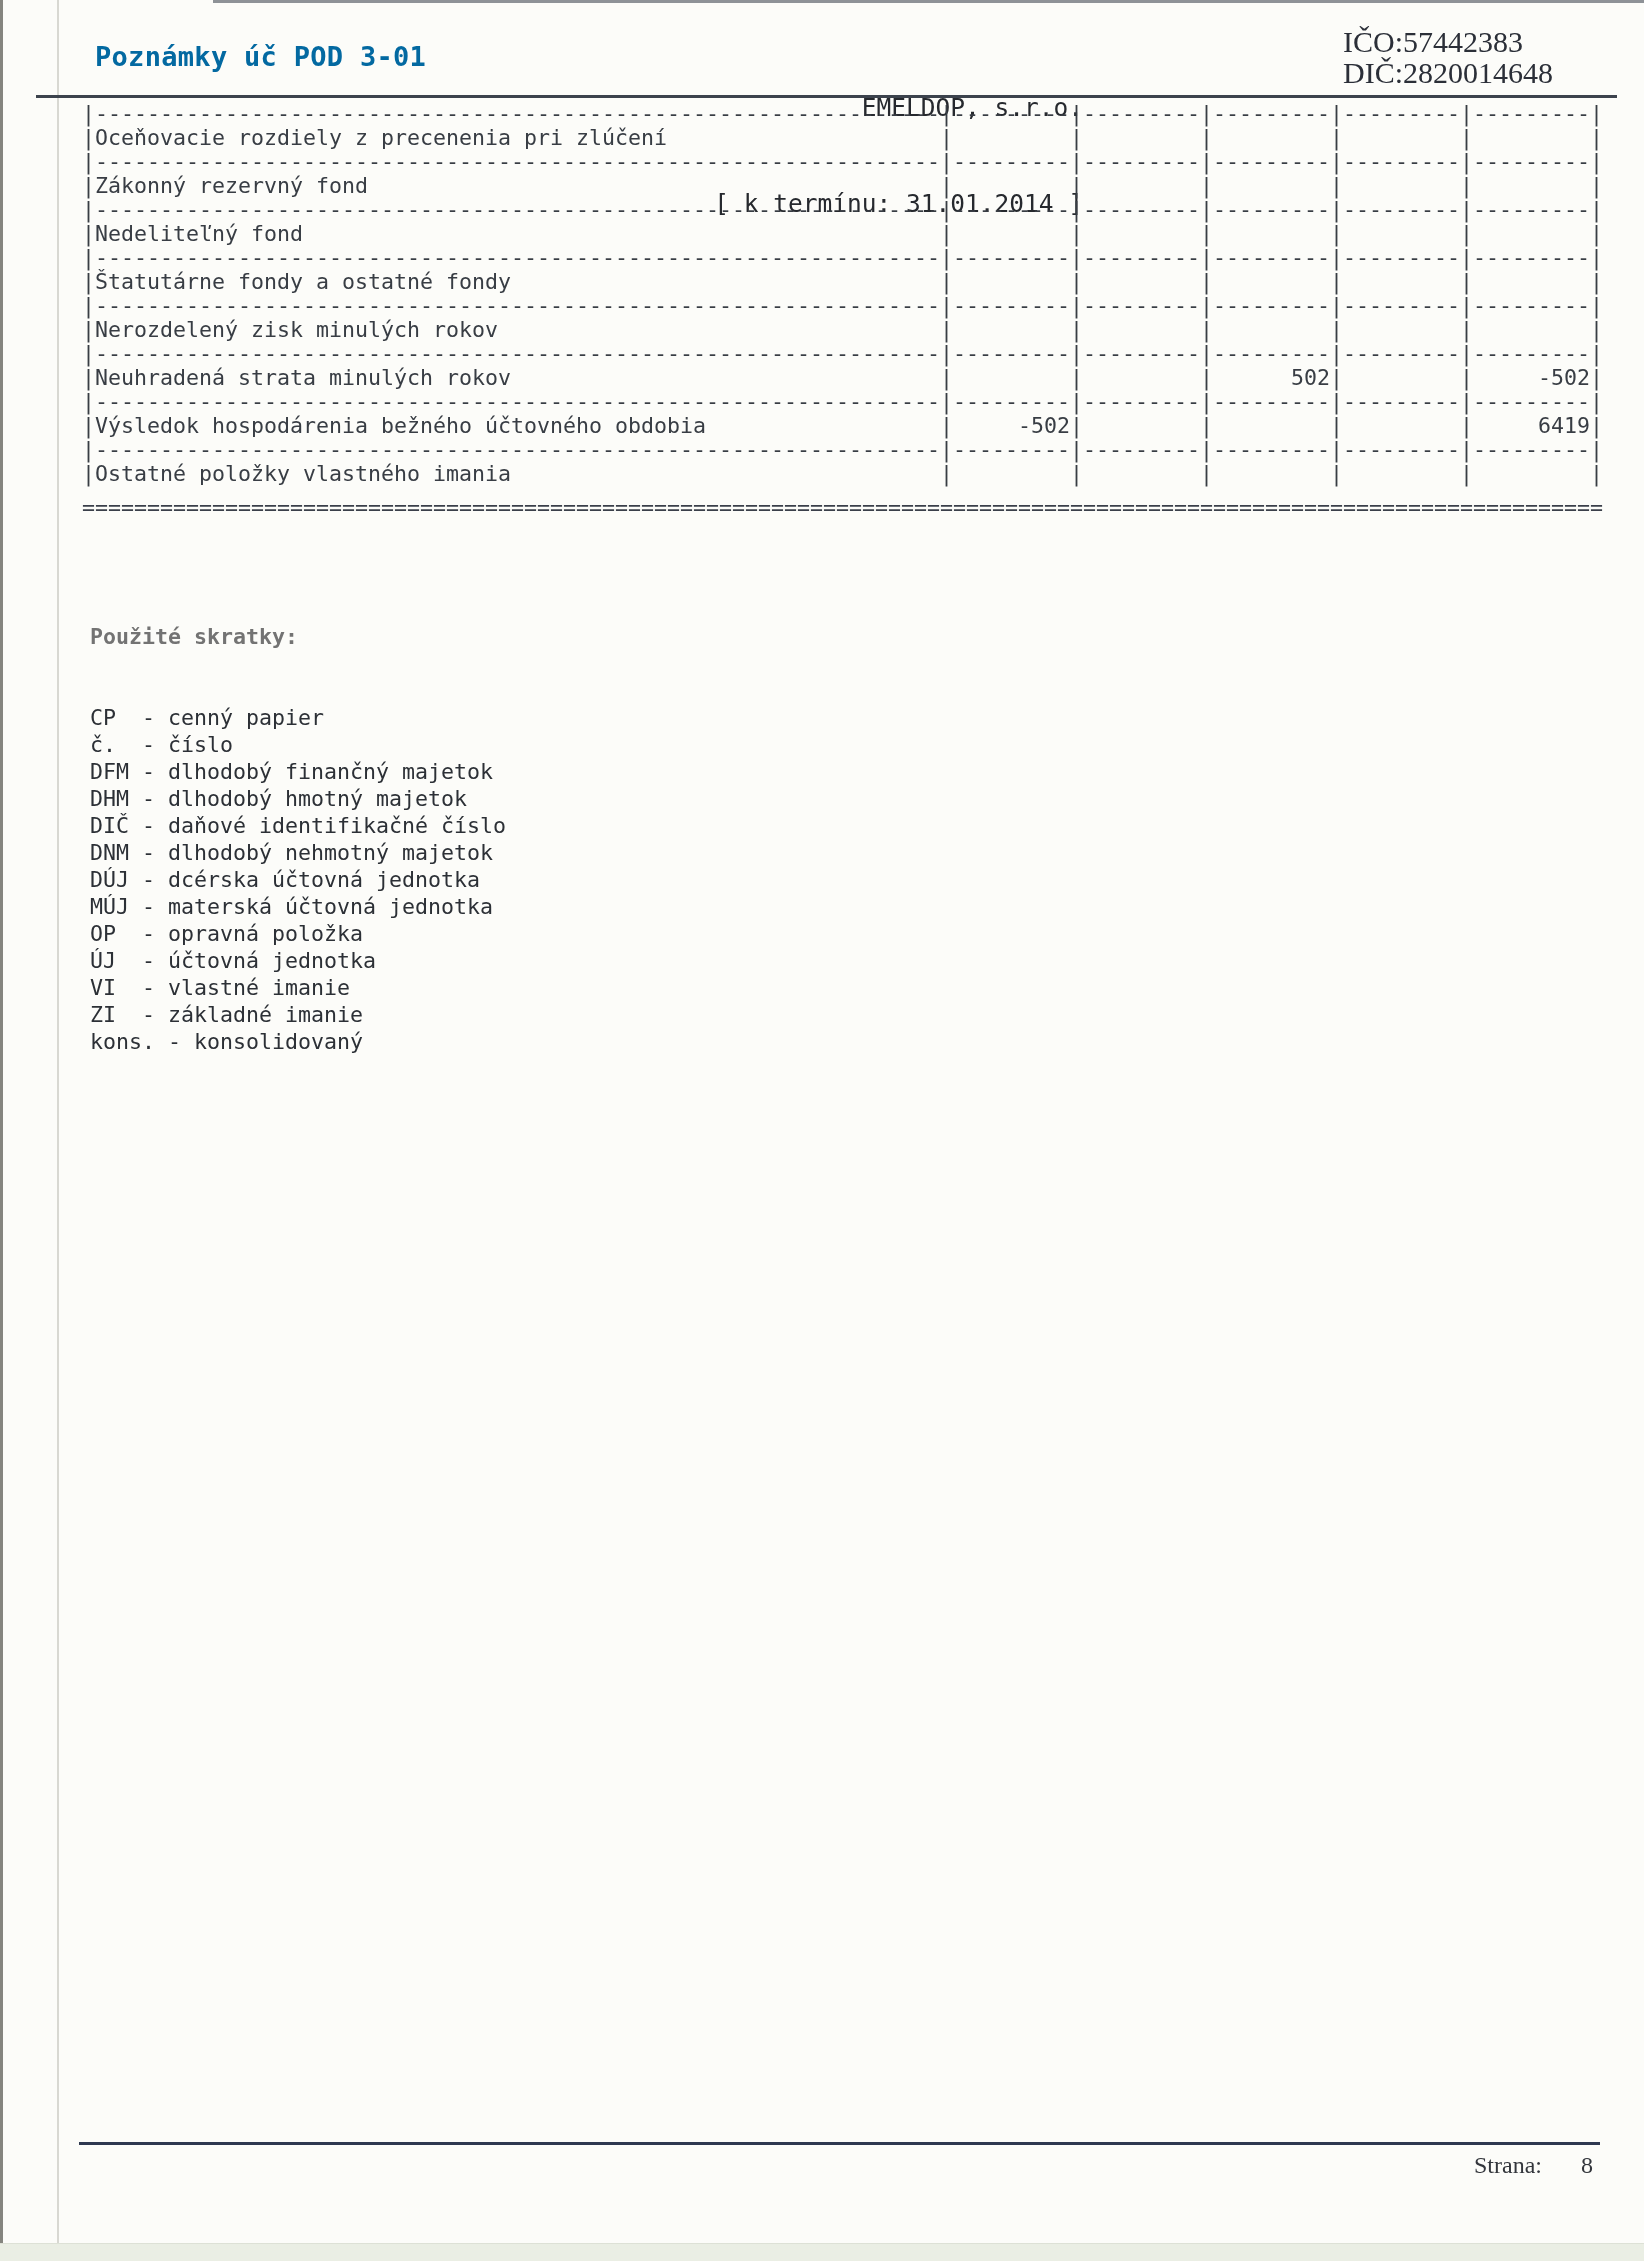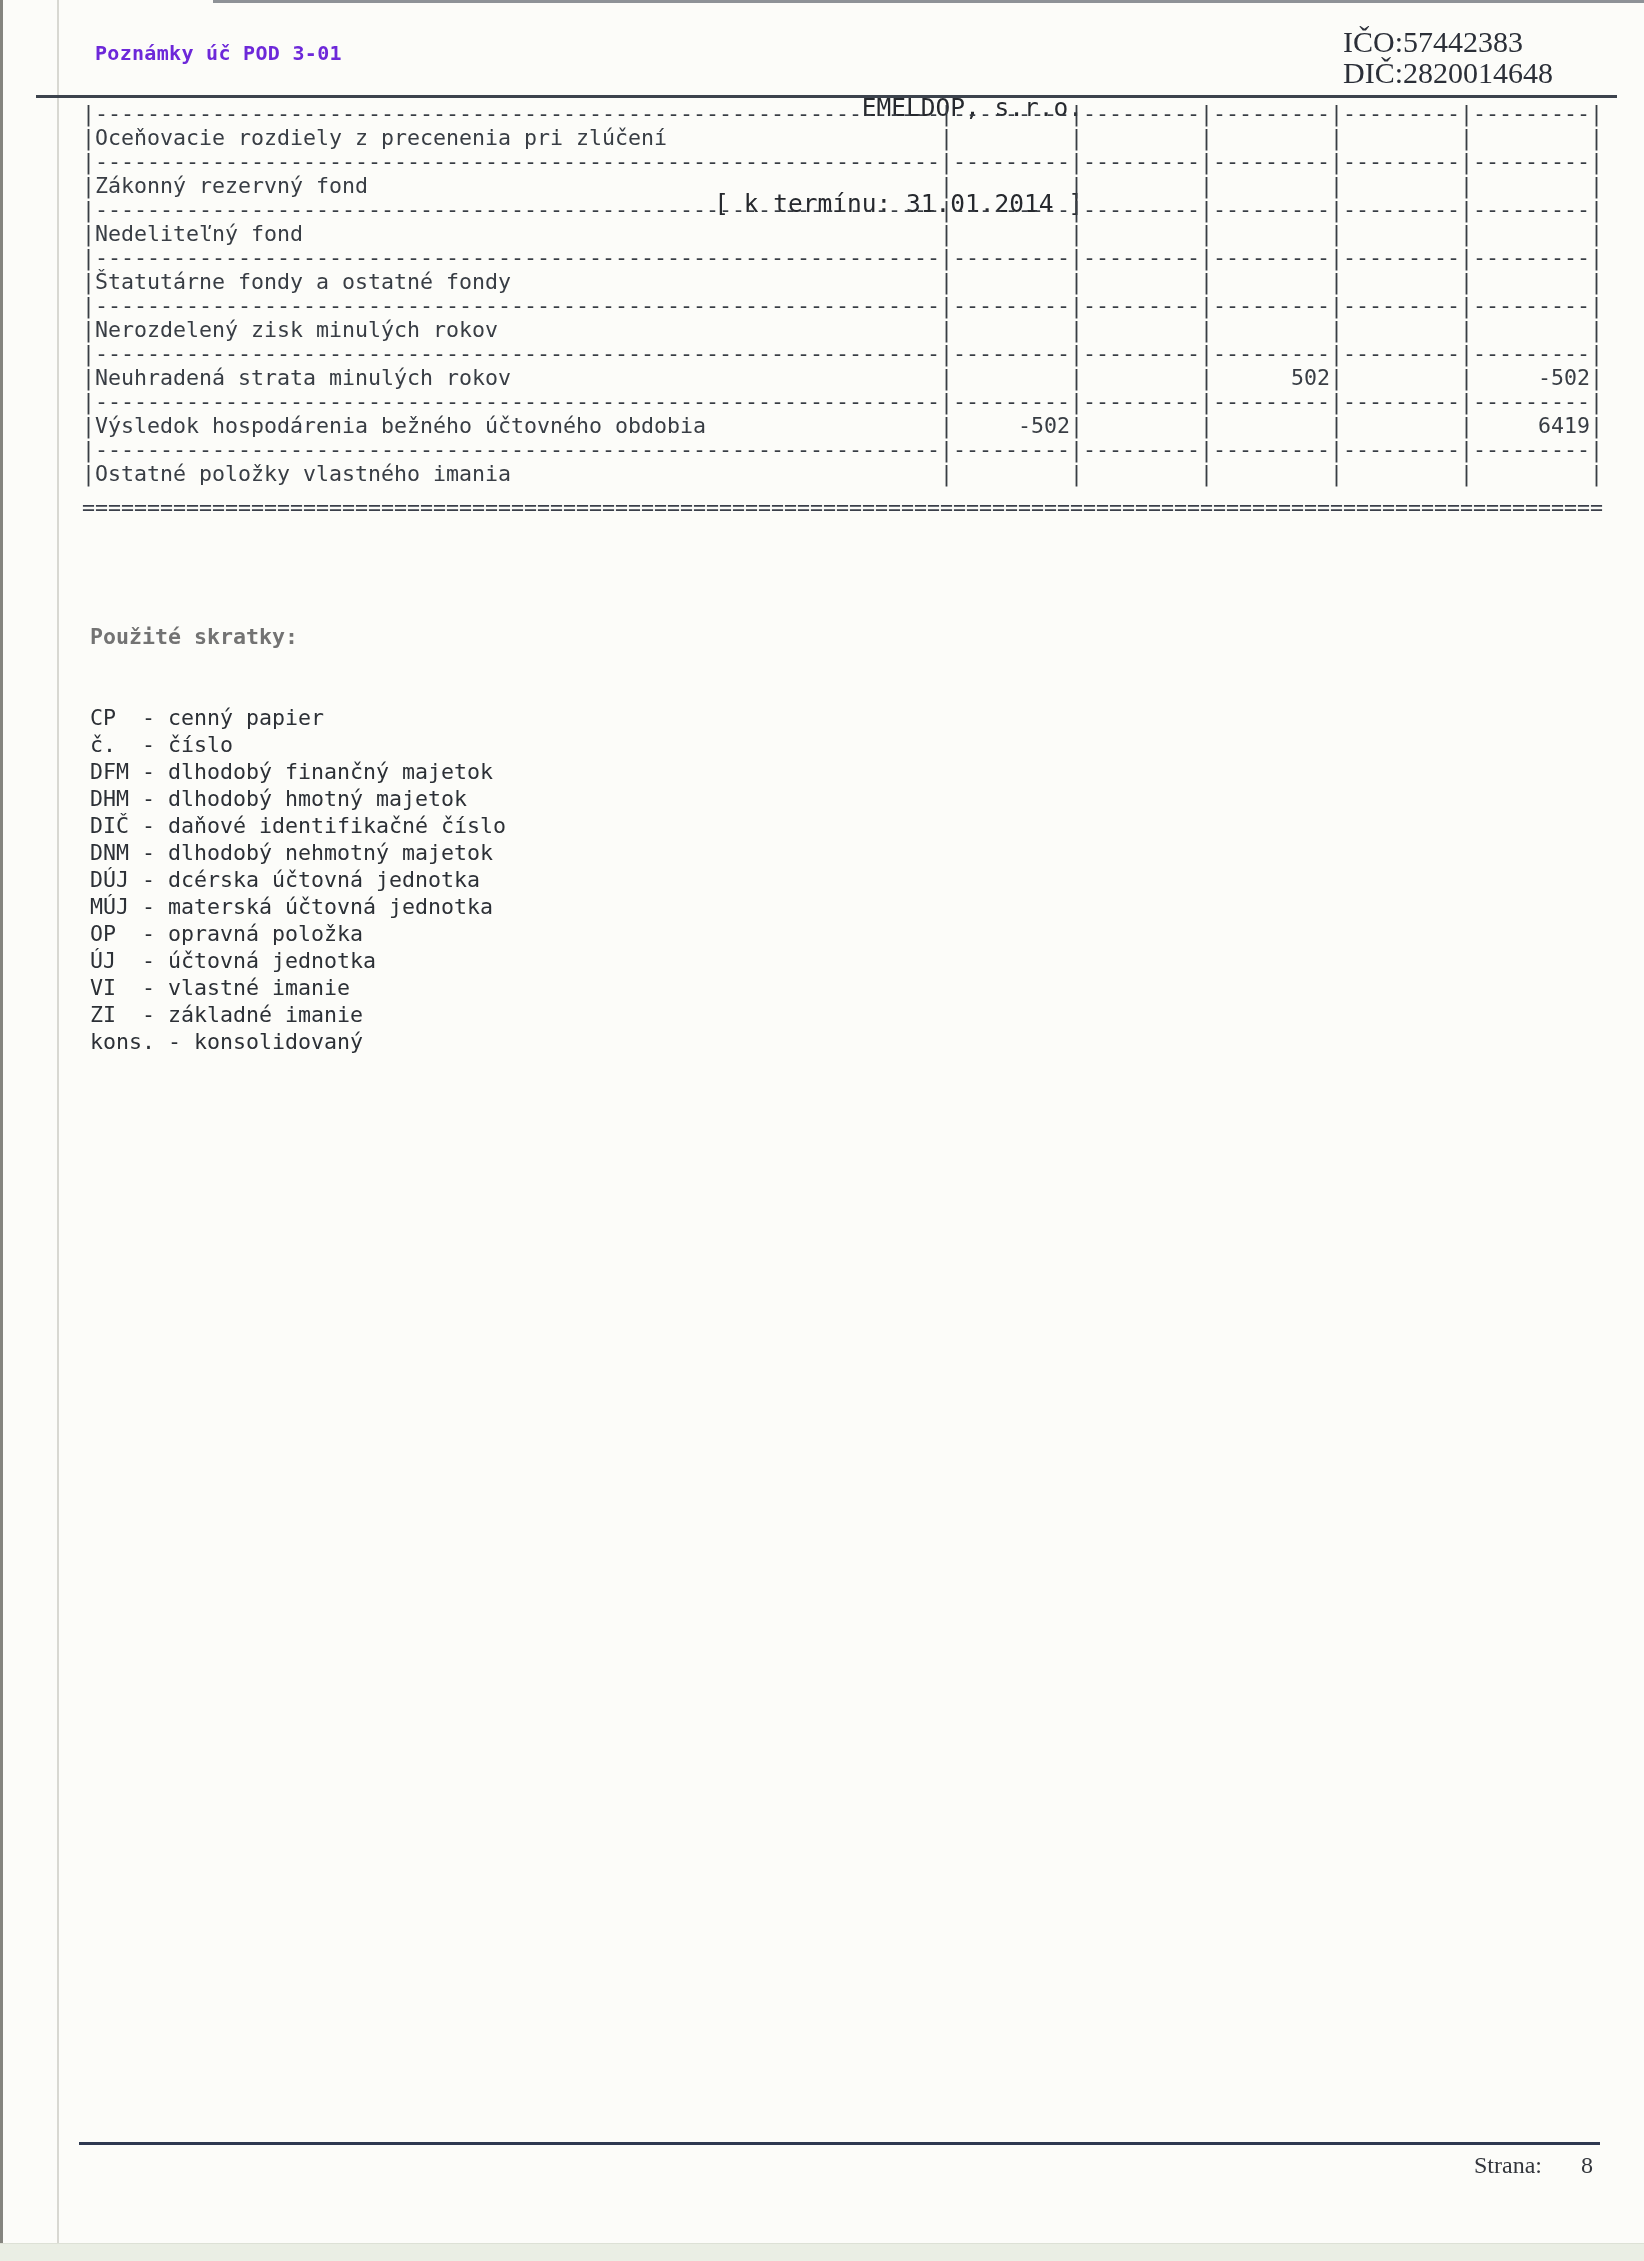--- a/index.html
+++ b/index.html
@@ -14,22 +14,22 @@
 
   
   .edge-left   { position:absolute; left:0; top:0; width:2.6px; height:2261px; background:#85857f; }
   .paper-edge  { position:absolute; left:57px; top:0; width:1.9px; height:2261px; background:#d8d8d2; }
   .edge-top    { position:absolute; left:213px; right:0; top:0; height:2.6px; background:#6a6f76; opacity:.75; }
   .edge-bottom { position:absolute; left:0; bottom:0; height:17px; width:1645px; background:#eaeee4; border-top:1.3px solid #dde1d6; }
 
   
   .form-title {
     position:absolute; left:95px; top:41px;
-    font-size:20px; font-weight:bold; letter-spacing:0.3px;
-    color:#6d28d9; white-space:pre;
+    font-size:27px; font-weight:bold; letter-spacing:0.3px;
+    color:#0369a1; white-space:pre;
   }
   .center-head {
     position:absolute; left:693px; width:390px; top:28px;
     text-align:right; font-size:24.5px; line-height:32px;
     color:#26292e; white-space:pre;
   }
   .right-head {
     position:absolute; left:1343px; width:253px; top:26px;
     font-family:"Liberation Serif", serif;
     font-size:30px; line-height:31px; color:#2b2f38;

